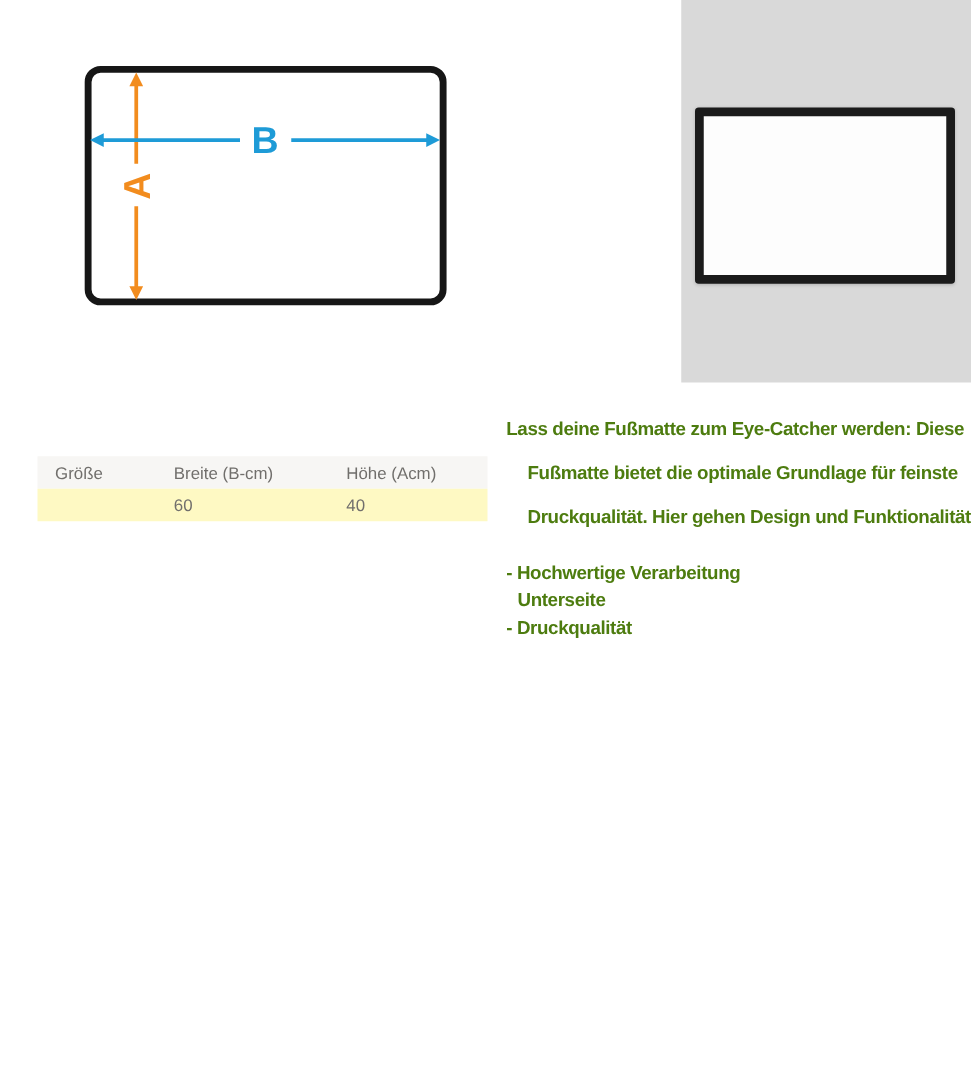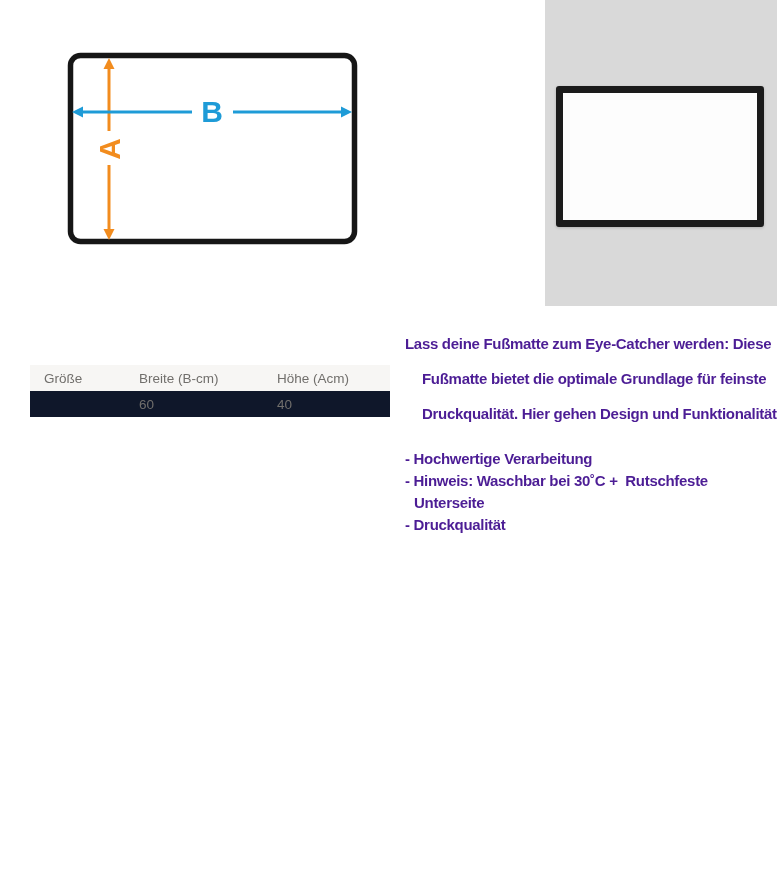--- a/index.html
+++ b/index.html
@@ -17,26 +17,26 @@
   .mat {
     position:absolute; left:11px; top:86px; width:208px; height:141px;
     background:#fdfdfd; border:7px solid #1b1b1b; border-radius:3px;
     box-shadow:0 1px 3px rgba(0,0,0,0.18);
   }
 
   
   .size-table { position:absolute; left:30px; top:337px; width:360px; font-size:13.5px; color:#716f6c;margin-top:28px; }
   .size-table .tr { display:grid; grid-template-columns:97px 138px 125px; height:26px; align-items:center; }
   .size-table .thead { background:#f7f6f4; }
-  .size-table .tbody-row { background:#0f172a; }
+  .size-table .tbody-row { background:#fef9c3; }
   .size-table .c1 { padding-left:14px; }
   .size-table .c2, .size-table .c3 { padding-left:12px; }
 
   
-  .description { position:absolute; left:405px; top:333px; width:372px; color:#4c1d95;
+  .description { position:absolute; left:405px; top:333px; width:372px; color:#4d7c0f;
                  font-size:15px; font-weight:700; letter-spacing:-0.3px; }
   .description .line { height:22px; line-height:22px; white-space:pre; }
   .description .indent { padding-left:17px;margin-top:13px; }
   .description .features { margin-top:23px; }
   .description .wrap-indent { padding-left:9px; }
 </style>
 </head>
 <body>
 
 <div id="canvas">
@@ -79,19 +79,18 @@
   </div>
 
   <div class="description">
     <div class="para">
       <div class="line">Lass deine Fußmatte zum Eye-Catcher werden: Diese</div>
       <div class="line indent">Fußmatte bietet die optimale Grundlage für feinste</div>
       <div class="line indent">Druckqualität. Hier gehen Design und Funktionalität</div>
     </div>
     <div class="features">
       <div class="line">- Hochwertige Verarbeitung</div>
-      <div class="line">- Hinweis: Waschbar bei 30˚C +  Rutschfeste</div>
       <div class="line wrap-indent">Unterseite</div>
       <div class="line">- Druckqualität</div>
     </div>
   </div>
 
 </div>
 
 </body></html>

